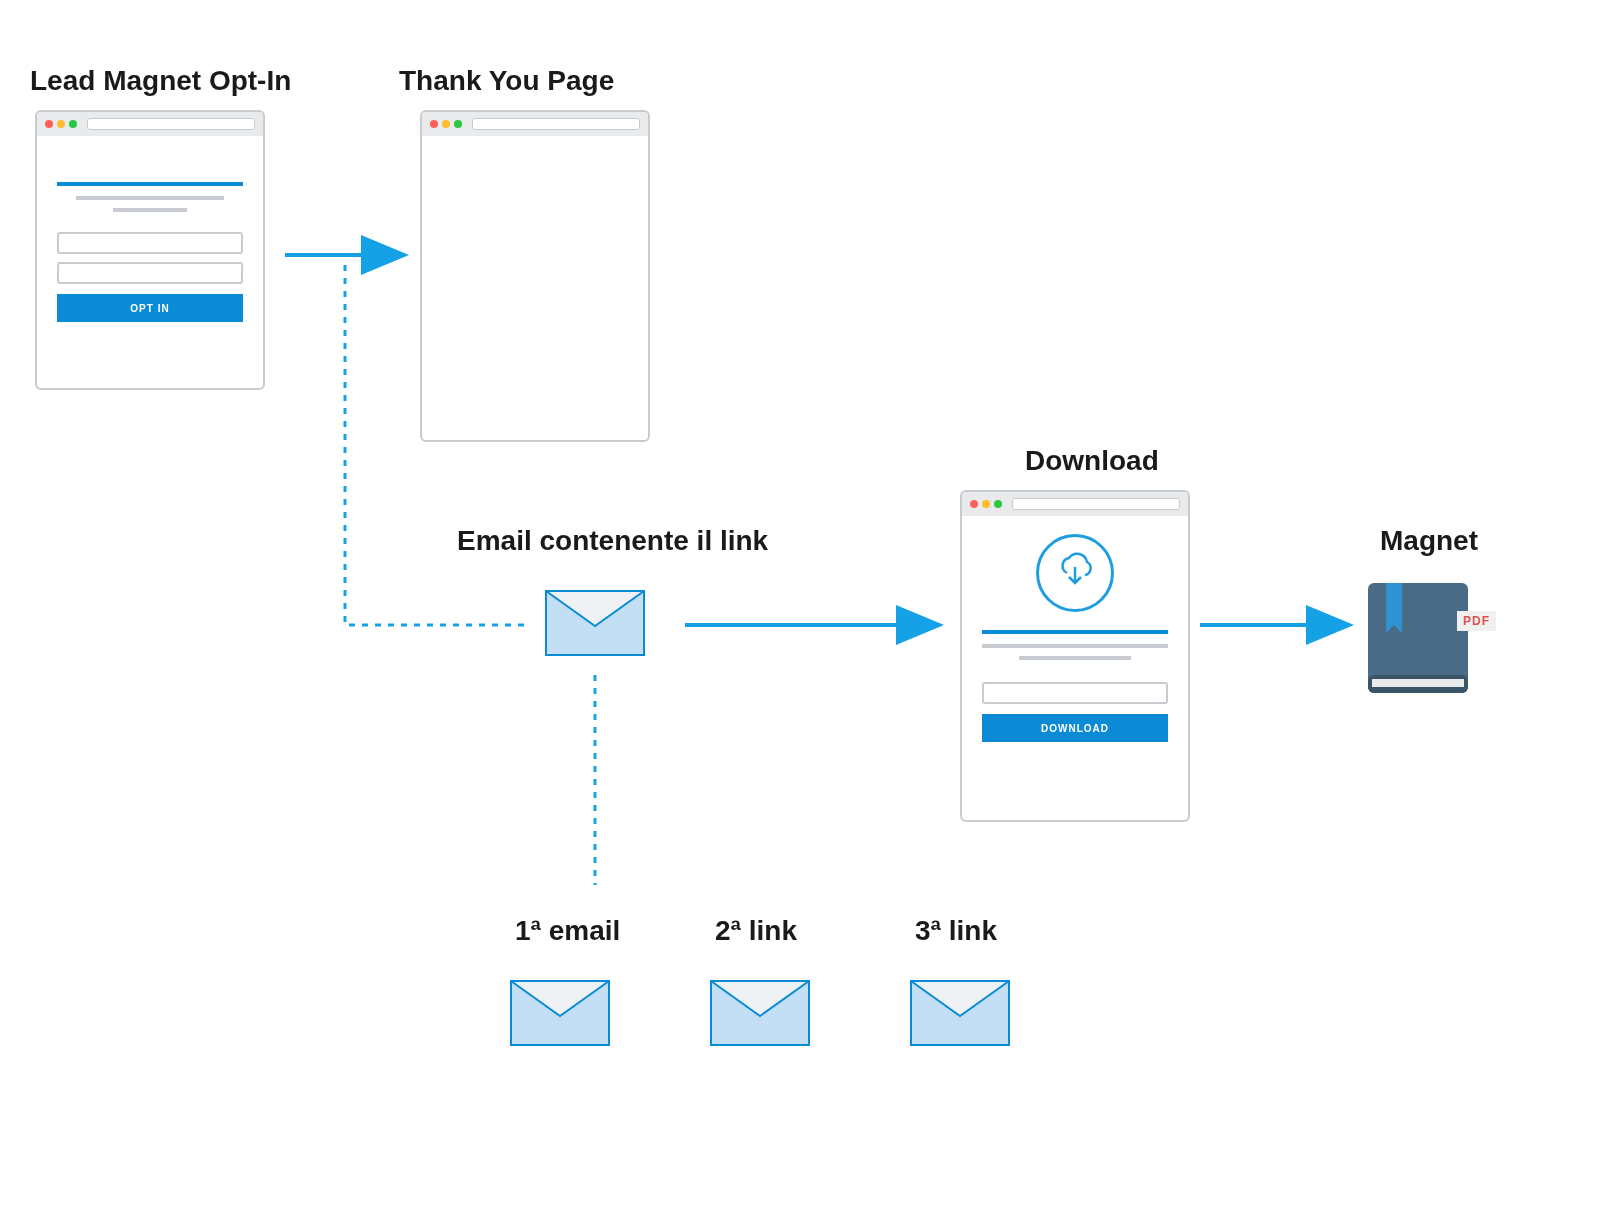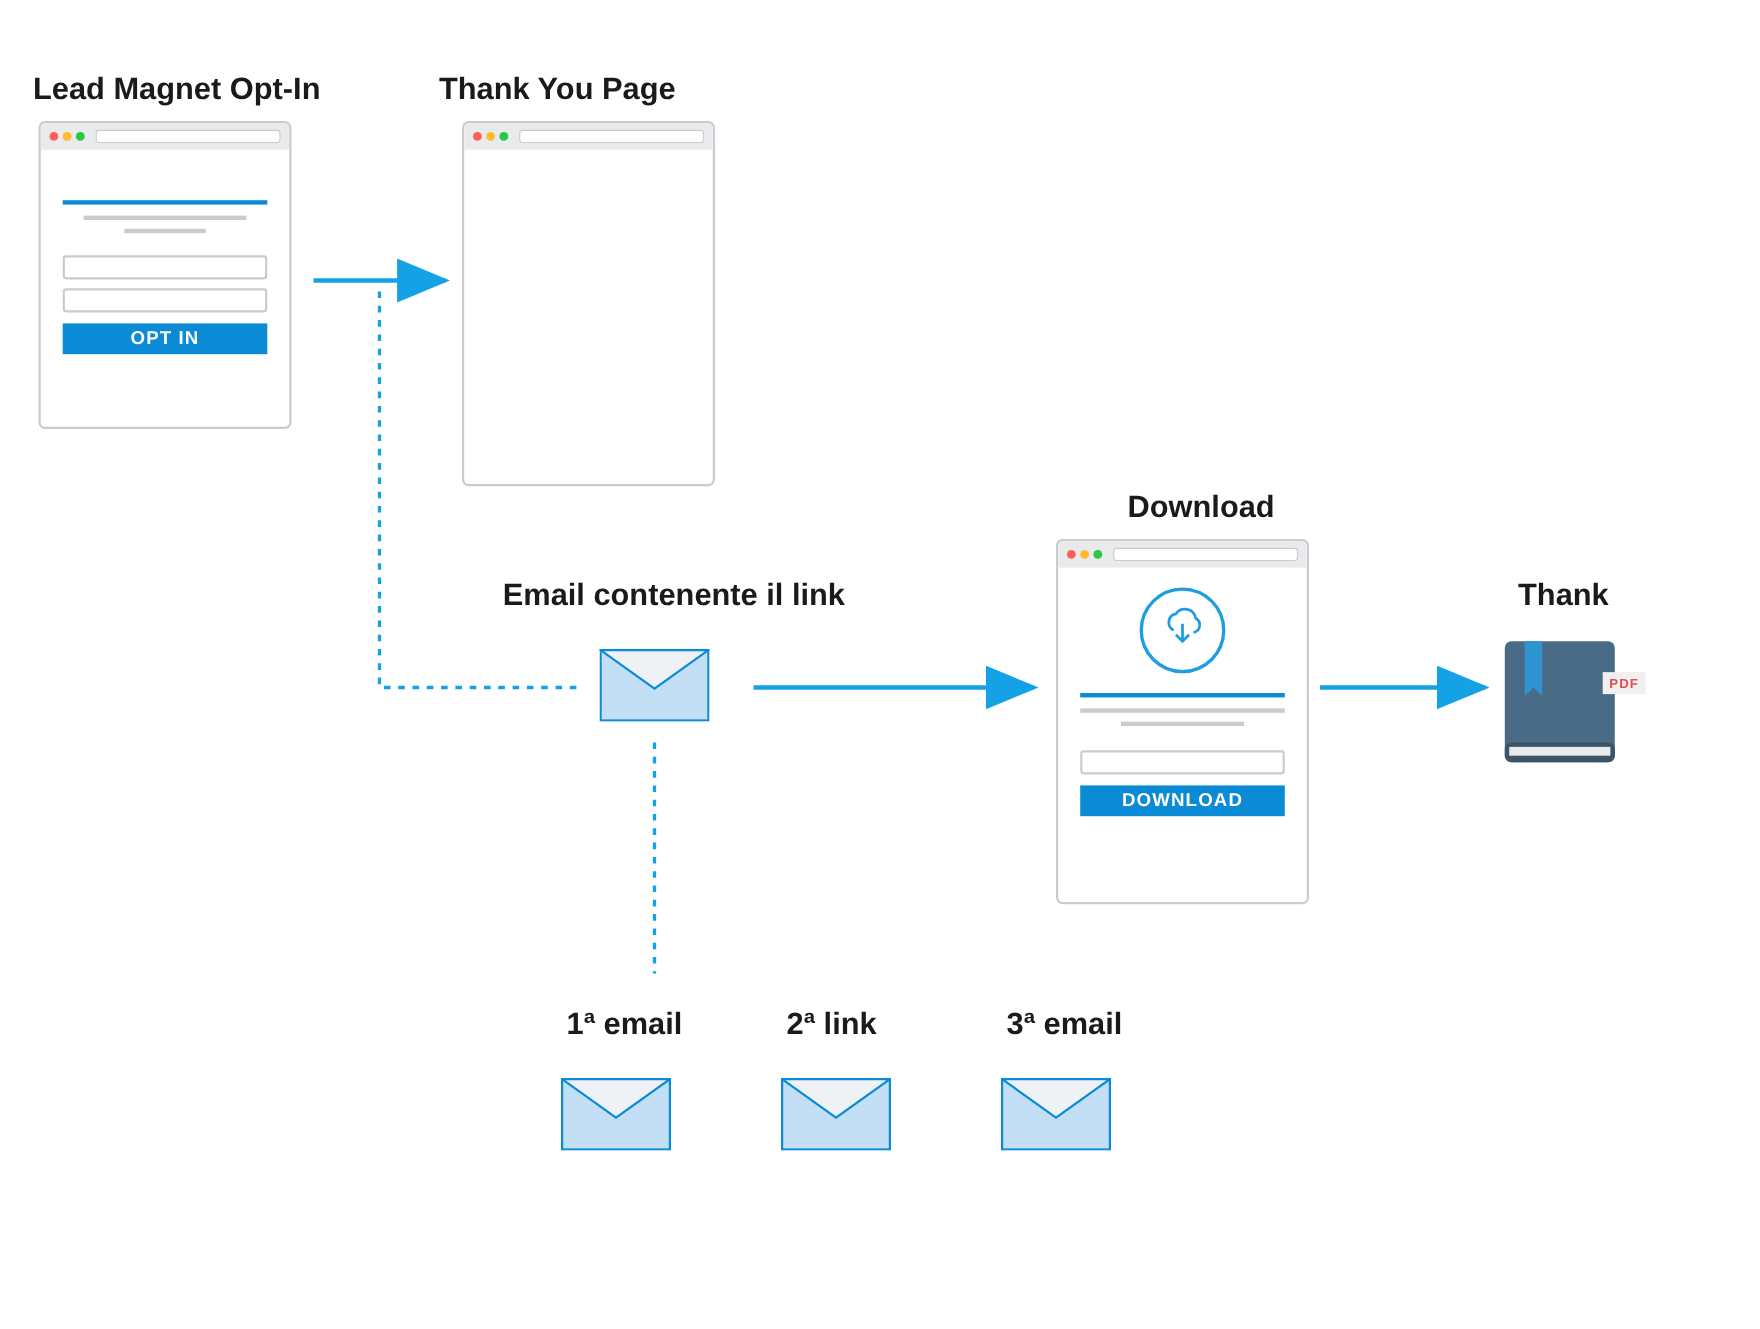--- a/index.html
+++ b/index.html
@@ -54,21 +54,21 @@
   .line-blue-thick { width: 100%; height: 4px; background: #0b8bd6; margin: 6px 0; }
   .line-gray { width: 80%; height: 4px; background: #c8ccd0; margin: 4px 0; }
   .line-gray-short { width: 40%; height: 4px; background: #c8ccd0; margin: 4px 0; }
   .input-box {
     width: 100%; height: 22px; border: 2px solid #c8ccd0; border-radius: 3px; margin-top: 8px;
     background: #ffffff;
   }
   .button {
     width: 100%; height: 28px; background: #0b8bd6; color: #ffffff;
     display: flex; align-items: center; justify-content: center;
-    font-weight: bold; font-size: 17px; letter-spacing: 1px;
+    font-weight: bold; font-size: 10px; letter-spacing: 1px;
     margin-top: 10px;
   }
   .circle-icon {
     width: 78px; height: 78px; border: 3px solid #1e9ee0; border-radius: 50%;
     display: flex; align-items: center; justify-content: center;
     margin-bottom: 12px;
   }
   .envelope {
     position: absolute;
     width: 100px; height: 66px;
@@ -77,24 +77,24 @@
     position: absolute;
   }
 </style>
 </head>
 <body>
 
 <div class="label" style="left:30px; top:65px;">Lead Magnet Opt-In</div>
 <div class="label" style="left:399px; top:65px;">Thank You Page</div>
 <div class="label" style="left:457px; top:525px;">Email contenente il link</div>
 <div class="label" style="left:1025px; top:445px;">Download</div>
-<div class="label" style="left:1380px; top:525px;">Thank</div>
+<div class="label" style="left:1380px; top:525px;">Magnet</div>
 <div class="label" style="left:515px; top:915px;">1ª email</div>
 <div class="label" style="left:715px; top:915px;">2ª link</div>
-<div class="label" style="left:915px; top:915px;">3ª email</div>
+<div class="label" style="left:915px; top:915px;">3ª link</div>
 
 <div class="browser" style="left:35px; top:110px; height:280px;">
   <div class="browser-header">
     <div class="dot dot-red"></div>
     <div class="dot dot-yellow"></div>
     <div class="dot dot-green"></div>
     <div class="address-bar"></div>
   </div>
   <div class="browser-body">
     <div style="height:22px"></div>

